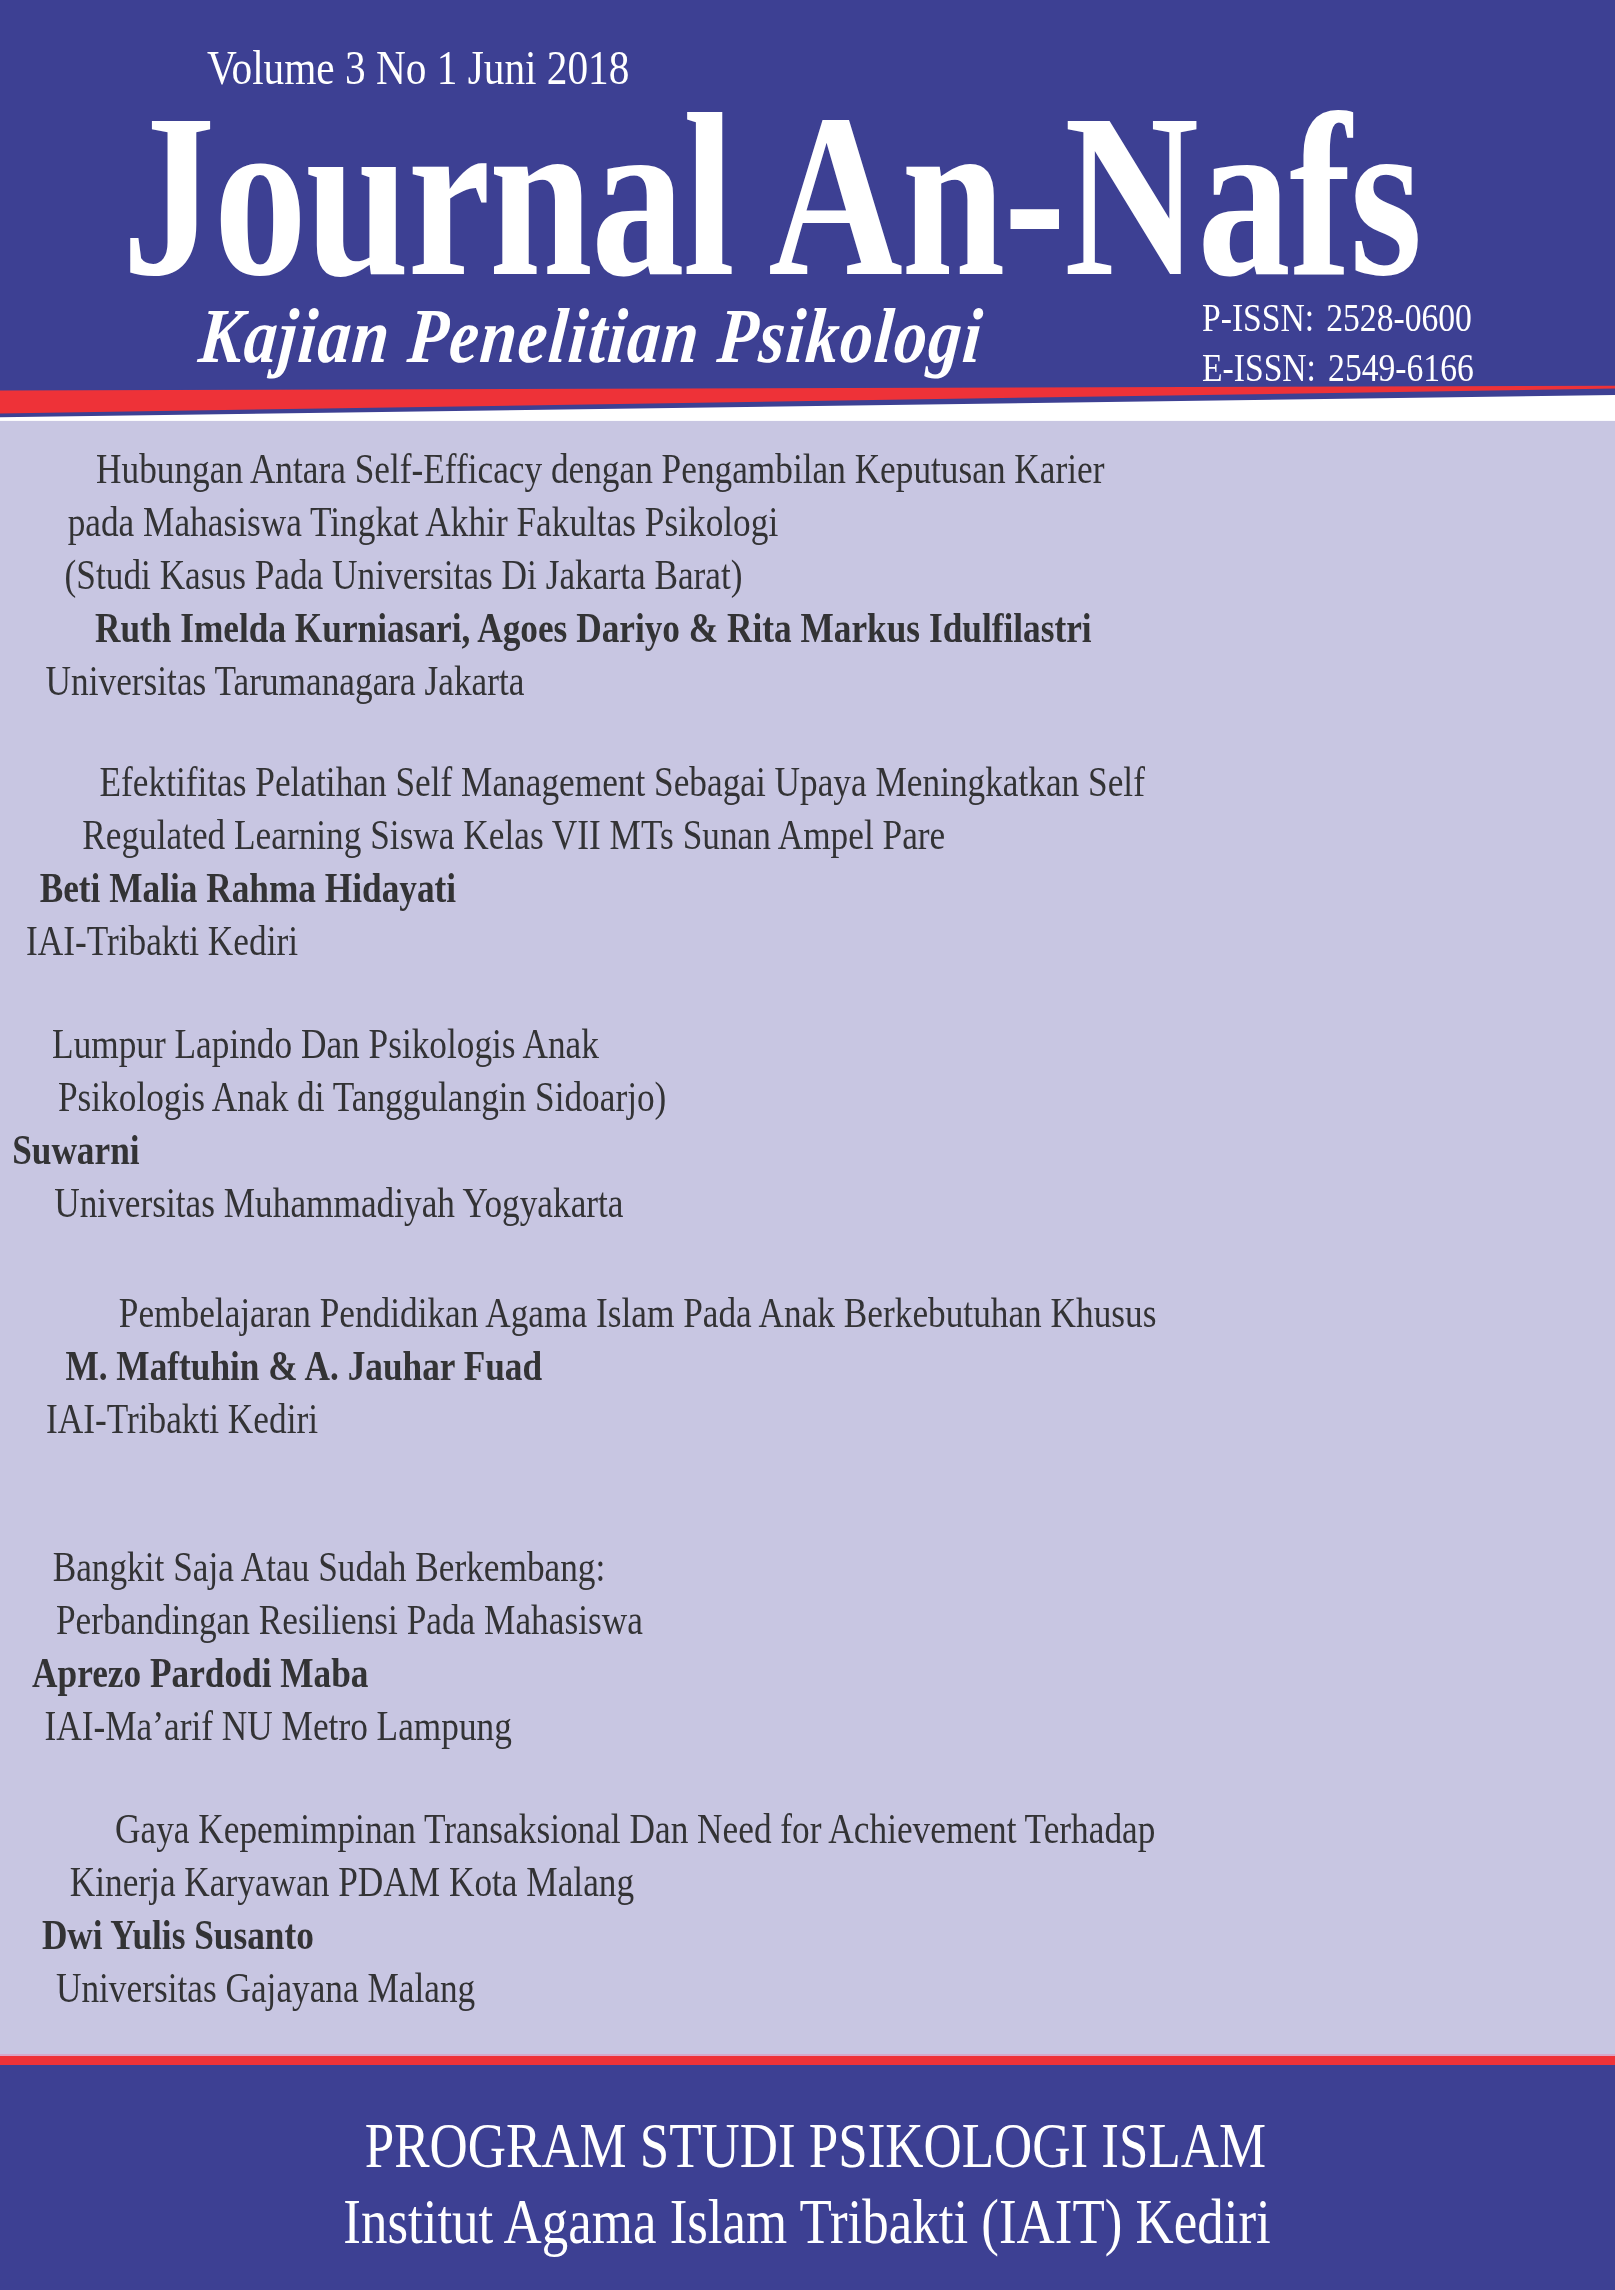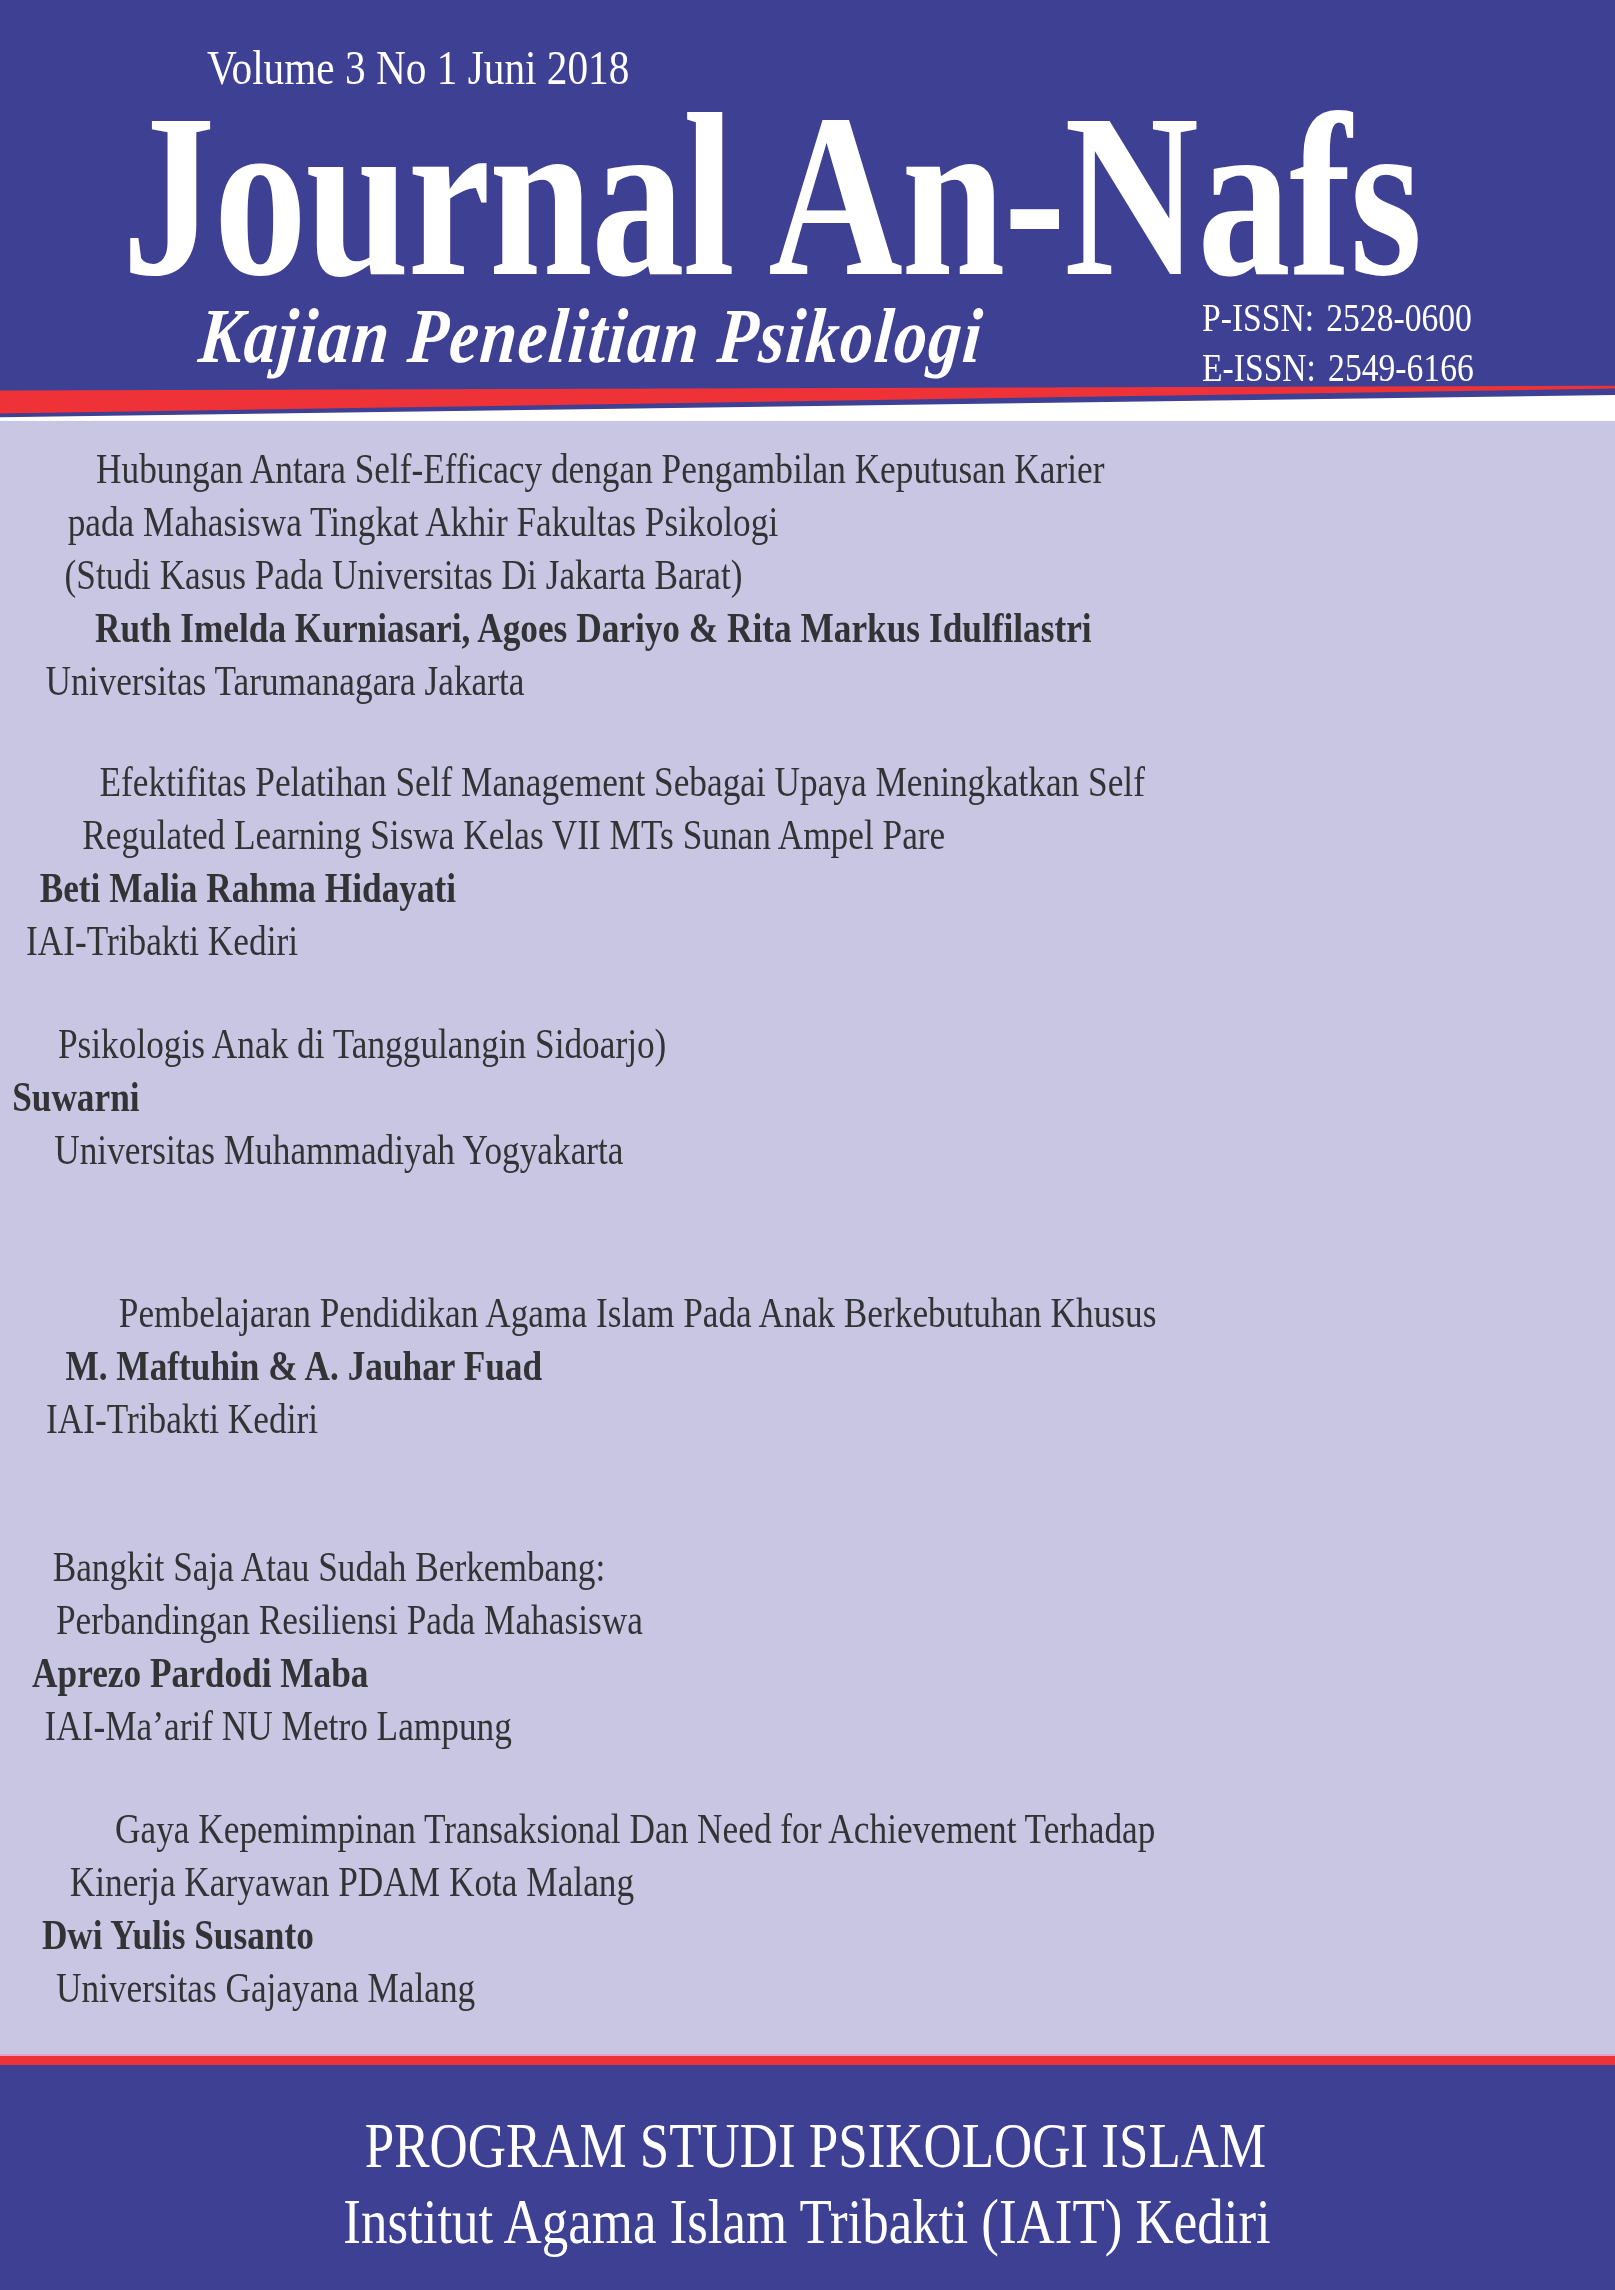--- a/index.html
+++ b/index.html
@@ -173,20 +173,21 @@
   </div>
 
   <div class="article" style="top:335px;">
     <div class="line"><span>Efektifitas Pelatihan Self Management Sebagai Upaya Meningkatkan Self</span></div>
     <div class="line"><span>Regulated Learning Siswa Kelas VII MTs Sunan Ampel Pare</span></div>
     <div class="line author"><span>Beti Malia Rahma Hidayati</span></div>
     <div class="line"><span>IAI-Tribakti Kediri</span></div>
   </div>
 
   <div class="article" style="top:597px;">
+    <div class="line"><span>Lumpur Lapindo Dan Psikologis Anak</span></div>
     <div class="line"><span>Psikologis Anak di Tanggulangin Sidoarjo)</span></div>
     <div class="line author"><span>Suwarni</span></div>
     <div class="line"><span>Universitas Muhammadiyah Yogyakarta</span></div>
   </div>
 
   <div class="article" style="top:866px;margin-left:20px;">
     <div class="line"><span>Pembelajaran Pendidikan Agama Islam Pada Anak Berkebutuhan Khusus</span></div>
     <div class="line author"><span>M. Maftuhin &amp; A. Jauhar Fuad</span></div>
     <div class="line"><span>IAI-Tribakti Kediri</span></div>
   </div>

